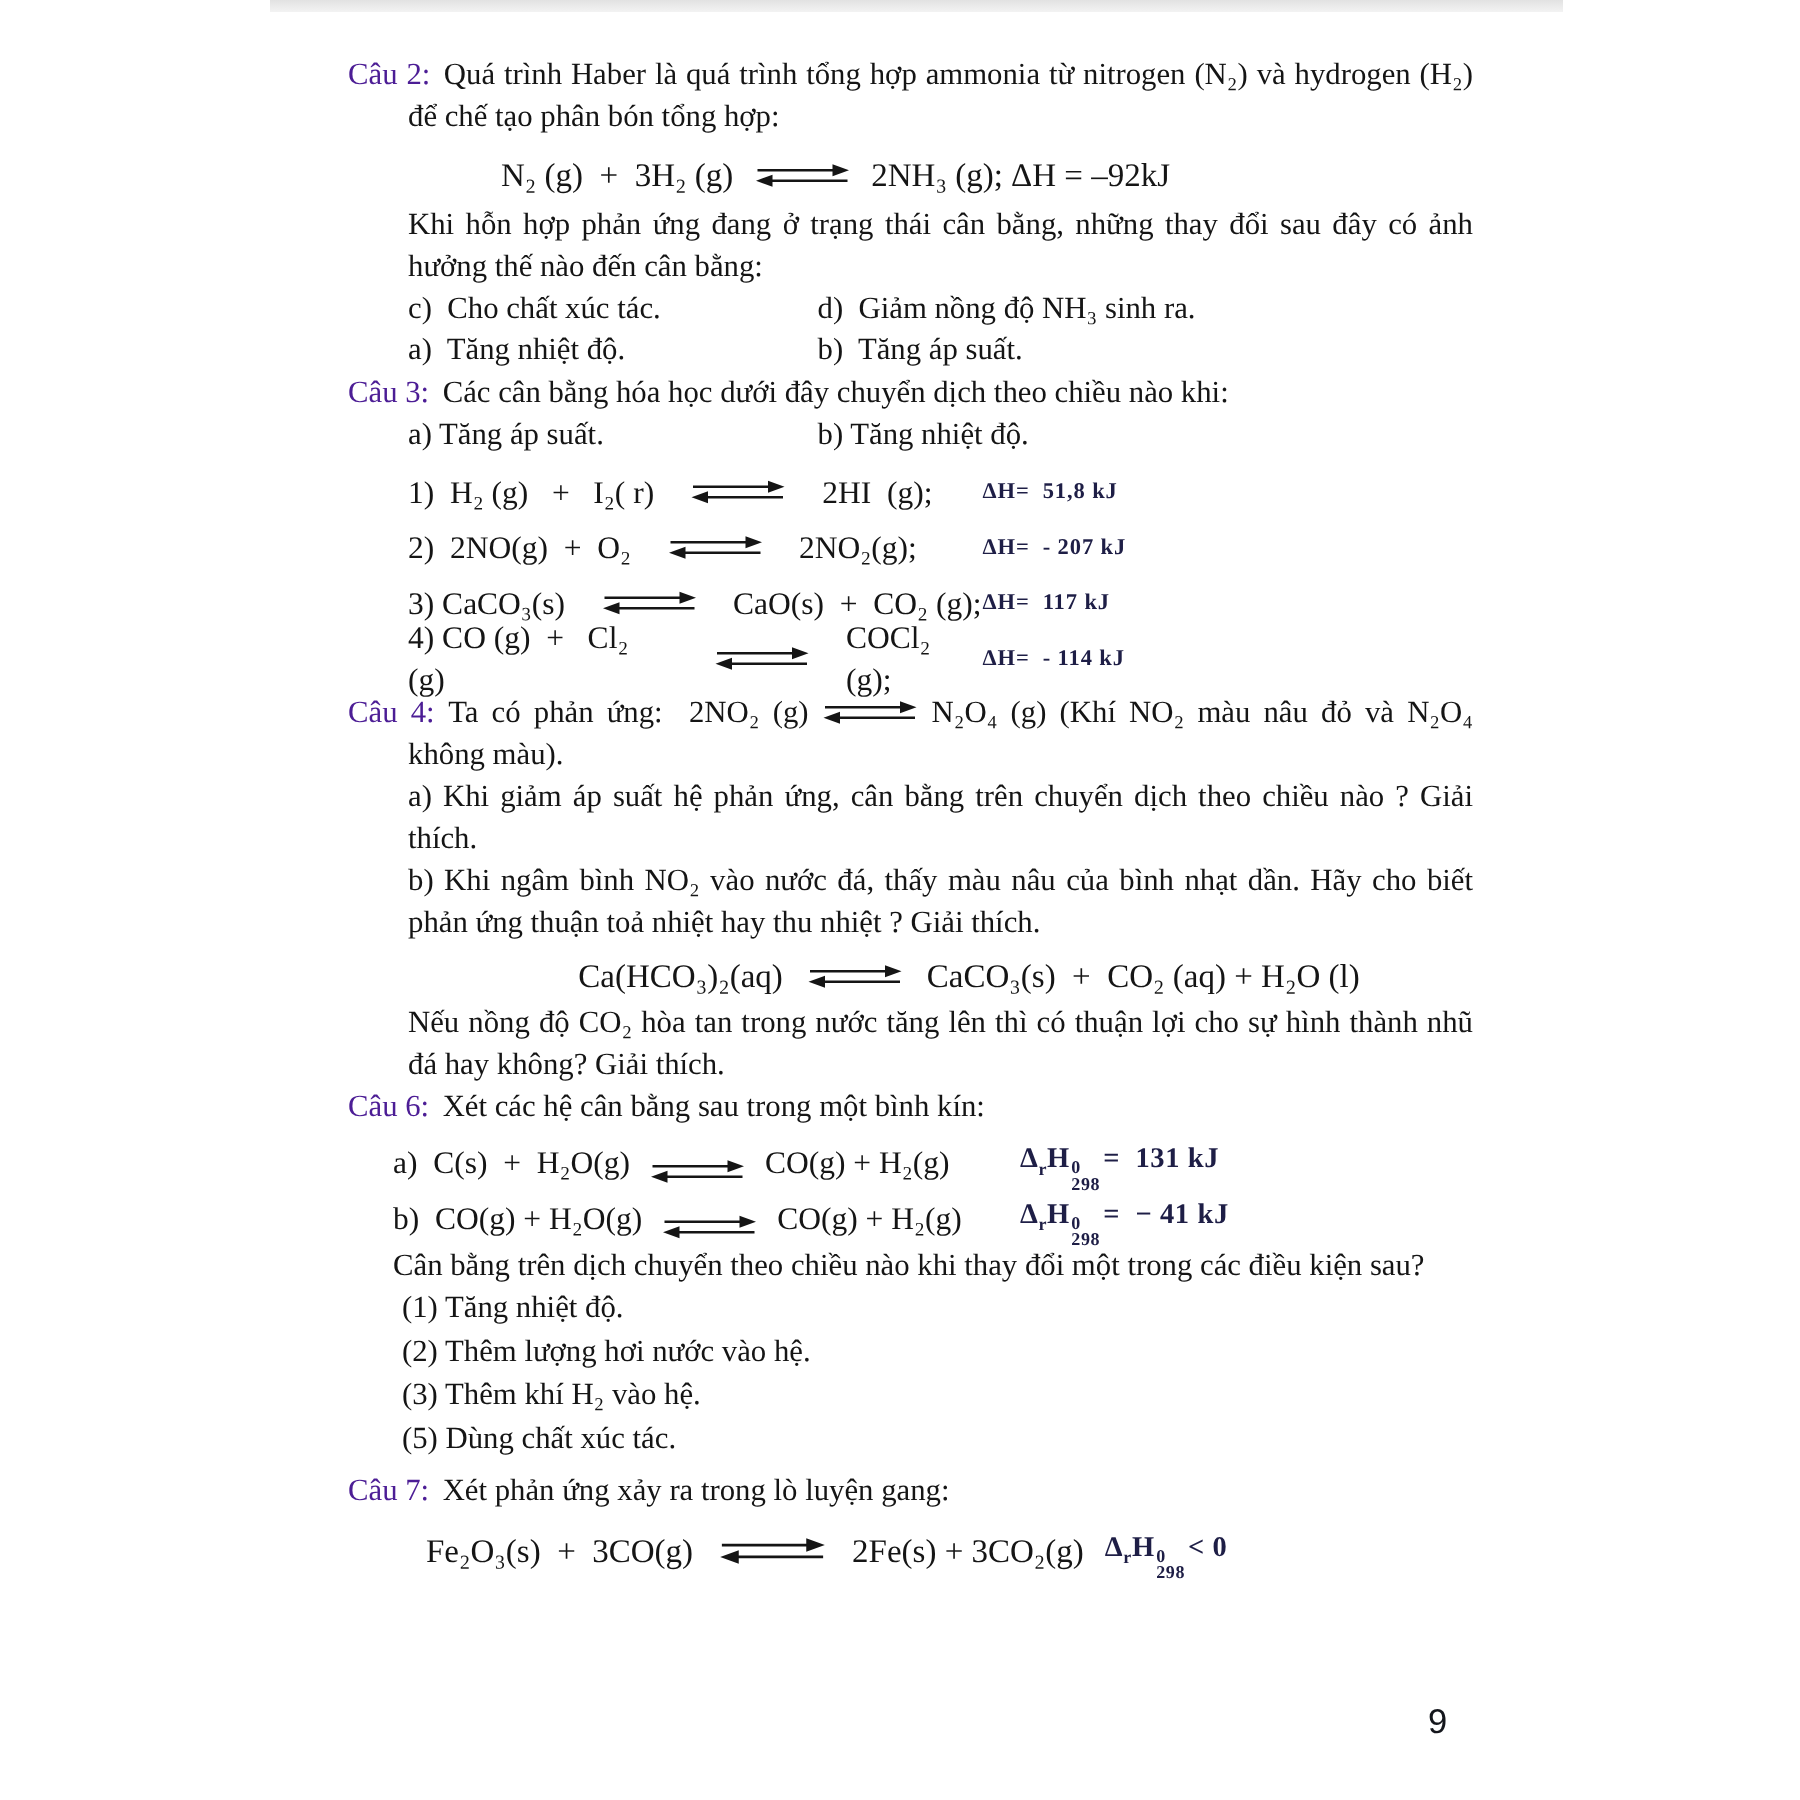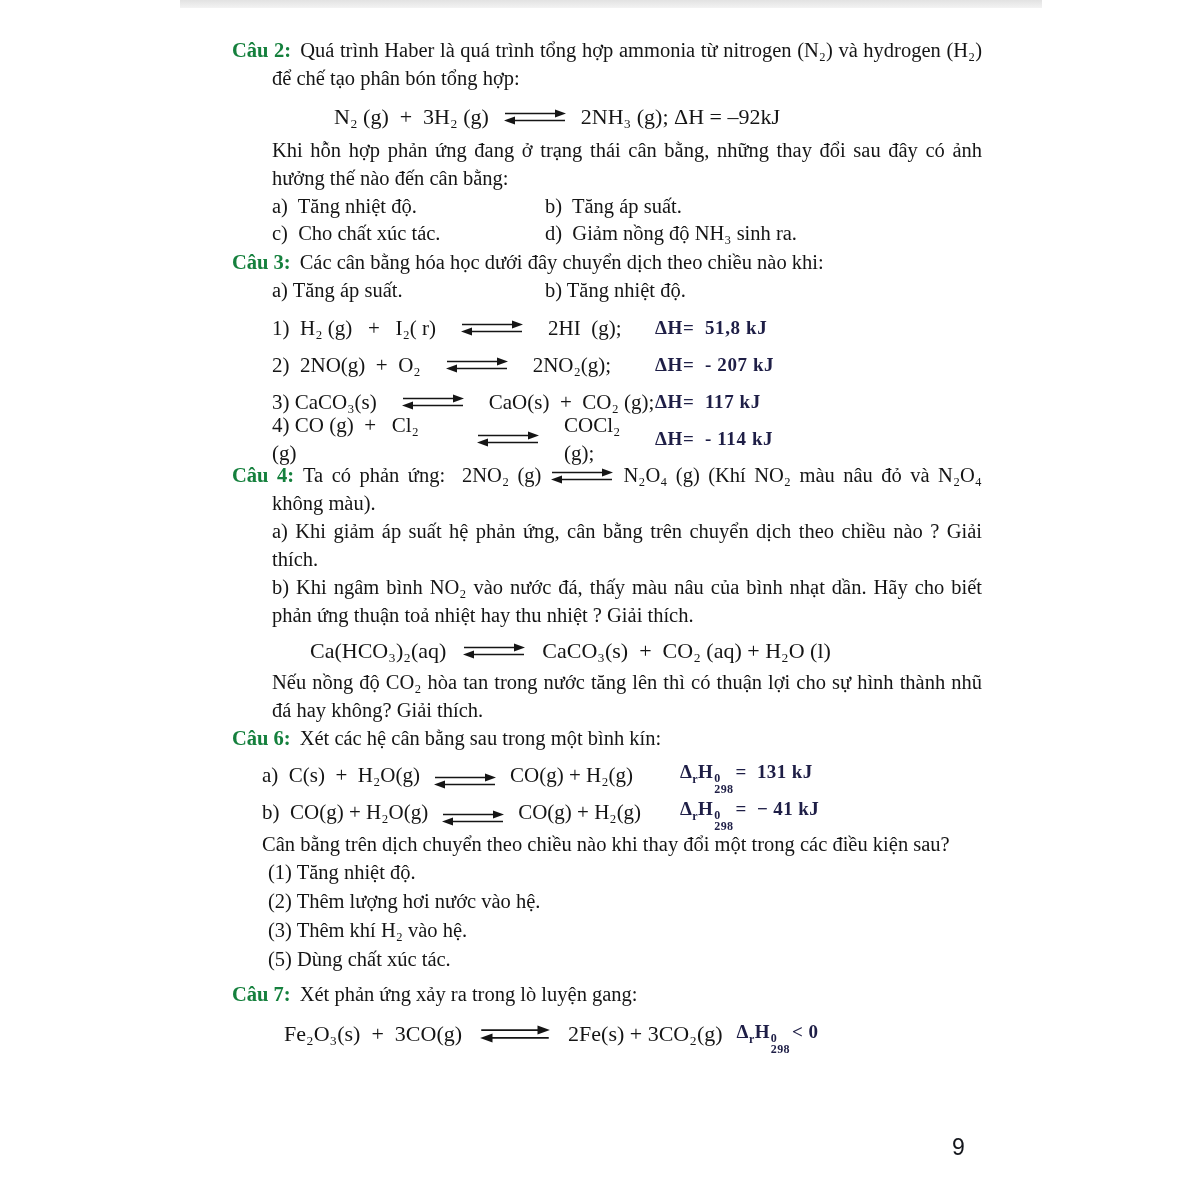--- a/index.html
+++ b/index.html
@@ -13,40 +13,40 @@
     position:absolute;left:180px;top:0;width:862px;height:8px;
     background:linear-gradient(#e2e2e2,#f3f3f3);
   }
   .content{
     position:absolute;left:232px;top:36px;width:750px;
     font-size:20.5px;line-height:28px;
   }
   p{margin:0;}
   .just{text-align:justify;}
   .hang{padding-left:40px;text-indent:-40px;}
-  .qlabel{font-weight:bold;color:#15803d;padding-right:9px;}
+  .qlabel{font-weight:normal;color:#4c1d95;padding-right:9px;}
   .ind40{margin-left:40px;}
   .ind30{margin-left:30px;}
   .eqtext{white-space:pre-wrap;}
   .eqrow{display:flex;align-items:center;gap:14px;font-size:22px;height:34px;}
   .eqrow.c2{padding-left:102px;margin-top:8px;}
-  .eqrow.c5{padding-left:78px;margin-top:5px;gap:16px;}
+  .eqrow.c5{padding-left:78px;margin-top:5px;gap:16px;justify-content:center;}
   .eqrow.c7{padding-left:52px;margin-top:8px;height:36px;}
   .optrow{display:flex;margin-left:40px;height:27px;}
   .optrow .col1{width:273px;}
   .opt{white-space:pre-wrap;}
   .rxnrow{display:flex;align-items:center;height:37px;margin-left:40px;font-size:21px;}
   .rxnrow .rxn-left{display:inline-flex;align-items:center;gap:24px;width:383px;}
   .c6row{display:flex;align-items:center;height:37px;margin-left:30px;font-size:21px;}
   .c6row .rxn-left{display:inline-flex;align-items:flex-end;gap:13px;width:418px;}
   .arrow{width:64px;height:16px;flex:0 0 auto;vertical-align:middle;}
   .arrow-inline{width:70px;height:16px;vertical-align:-2px;margin:0 6px;}
   .arrow-wide{width:78px;height:18px;flex:0 0 auto;}
   .delta3{
-    font-size:19px;color:#1e1e46;font-weight:600;letter-spacing:0.6px;
+    font-size:15px;color:#1e1e46;font-weight:600;letter-spacing:0.6px;
     white-space:pre-wrap;
   }
   .delta6{
     font-size:19px;color:#1e1e46;font-weight:600;letter-spacing:0.4px;
     display:inline-flex;align-items:baseline;
   }
   .dsub{font-size:12px;vertical-align:-6px;position:relative;top:5px;}
   .stack{display:inline-flex;flex-direction:column;align-items:flex-start;
     font-size:12px;line-height:11px;margin:0 2px 0 1px;position:relative;top:4px;}
   .dval{white-space:pre-wrap;}
@@ -73,26 +73,26 @@
     <svg class="arrow" viewBox="0 0 64 16">
       <line x1="2" y1="4.5" x2="53" y2="4.5" stroke="#151515" stroke-width="1.7"></line>
       <polygon points="52,0.5 63,4.5 52,8.5" fill="#151515"></polygon>
       <line x1="62" y1="11.5" x2="11" y2="11.5" stroke="#151515" stroke-width="1.7"></line>
       <polygon points="12,7.5 1,11.5 12,15.5" fill="#151515"></polygon>
     </svg>
     <span class="eqtext">2NH₃ (g); ΔH = –92kJ</span>
   </div>
   <p class="just ind40 mt2">Khi hỗn hợp phản ứng đang ở trạng thái cân bằng, những thay đổi sau đây có ảnh hưởng thế nào đến cân bằng:</p>
   <div class="optrow">
+    <span class="opt col1">c)  Cho chất xúc tác.</span>
+    <span class="opt">d)  Giảm nồng độ NH₃ sinh ra.</span>
+  </div>
+  <div class="optrow">
     <span class="opt col1">a)  Tăng nhiệt độ.</span>
     <span class="opt">b)  Tăng áp suất.</span>
-  </div>
-  <div class="optrow">
-    <span class="opt col1">c)  Cho chất xúc tác.</span>
-    <span class="opt">d)  Giảm nồng độ NH₃ sinh ra.</span>
   </div>
 
   <p class="just mt2">
     <b class="qlabel">Câu 3:</b><span>Các cân bằng hóa học dưới đây chuyển dịch theo chiều nào khi:</span>
   </p>
   <div class="optrow" style="margin-left:40px">
     <span class="opt col1">a) Tăng áp suất.</span>
     <span class="opt">b) Tăng nhiệt độ.</span>
   </div>
 

